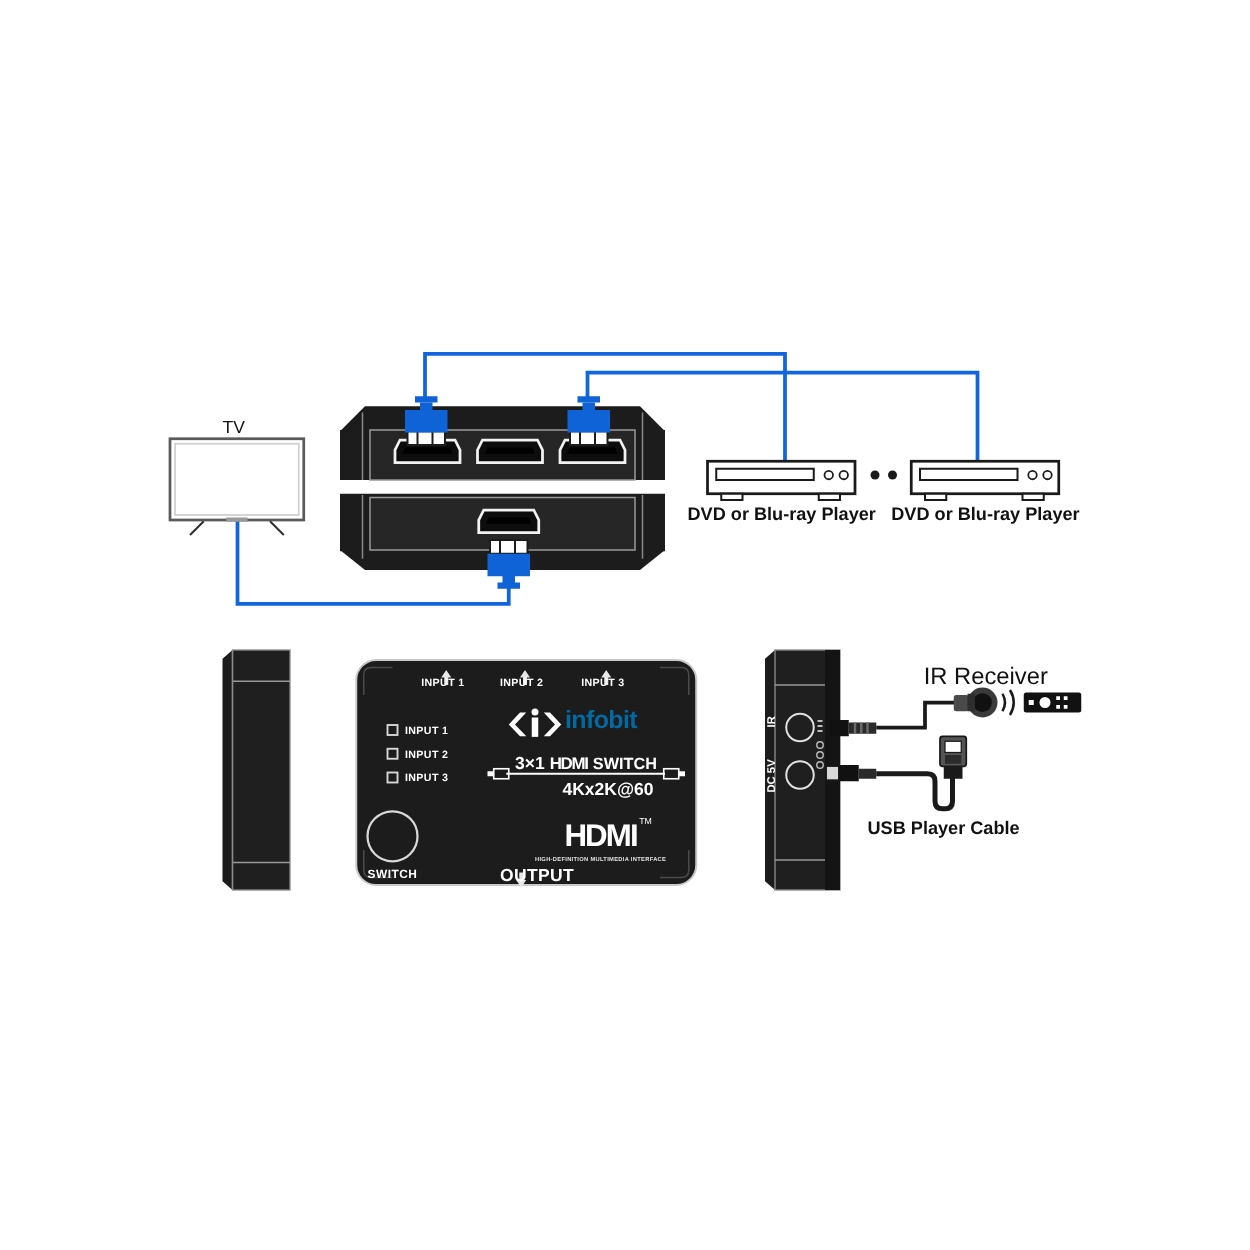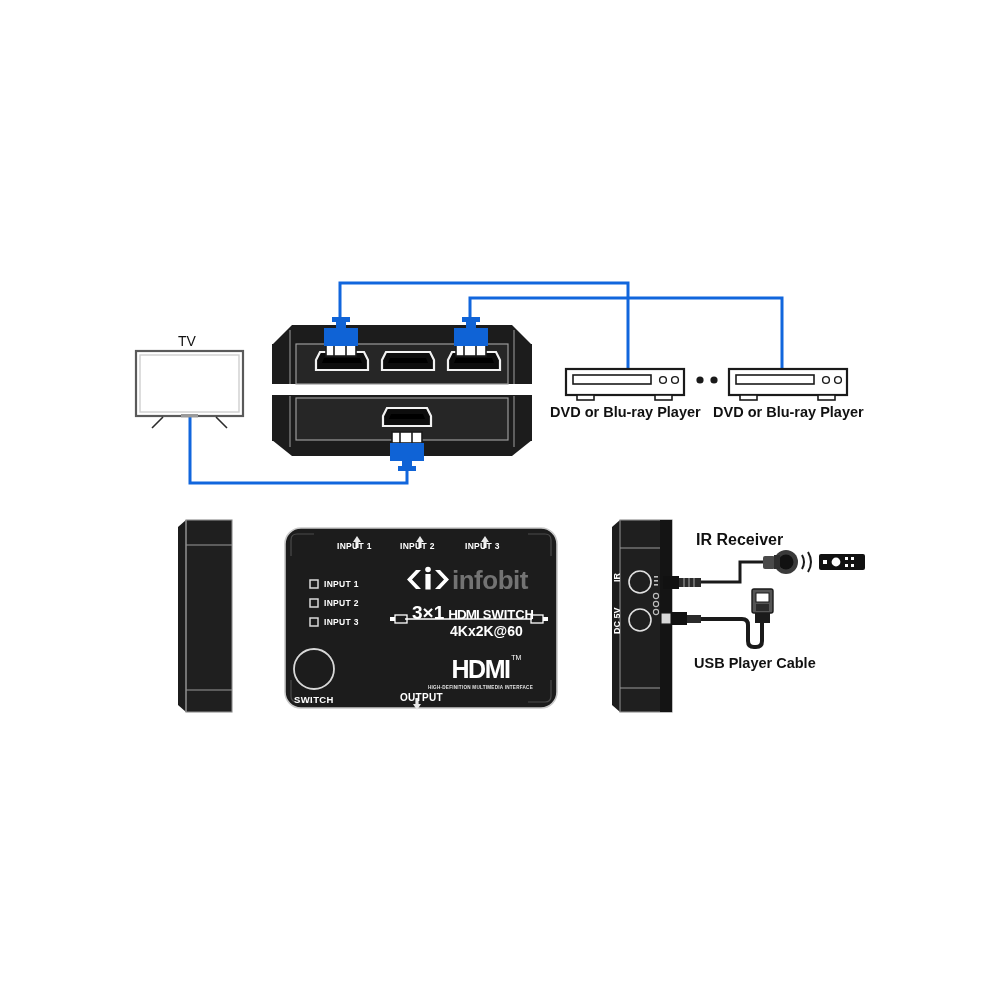--- a/index.html
+++ b/index.html
@@ -276,44 +276,44 @@
   <div class="lbl" style="left:713px; top:404px; font-size:14.5px; font-weight:bold;">DVD or Blu-ray Player</div>
 
   <div class="lbl" style="left:337px; top:541px; font-size:8.5px; font-weight:bold; color:#ffffff; letter-spacing:.3px;">INPUT 1</div>
   <div class="lbl" style="left:400px; top:541px; font-size:8.5px; font-weight:bold; color:#ffffff; letter-spacing:.3px;">INPUT 2</div>
   <div class="lbl" style="left:465px; top:541px; font-size:8.5px; font-weight:bold; color:#ffffff; letter-spacing:.3px;">INPUT 3</div>
 
   <div class="lbl" style="left:324px; top:579px; font-size:8.5px; font-weight:bold; color:#ffffff; letter-spacing:.3px;">INPUT 1</div>
   <div class="lbl" style="left:324px; top:598px; font-size:8.5px; font-weight:bold; color:#ffffff; letter-spacing:.3px;">INPUT 2</div>
   <div class="lbl" style="left:324px; top:617px; font-size:8.5px; font-weight:bold; color:#ffffff; letter-spacing:.3px;">INPUT 3</div>
 
-  <div class="lbl" style="left:452px; top:565px; font-size:26px; font-weight:bold; color:#737373; letter-spacing:-0.5px;">infobit</div>
+  <div class="lbl" style="left:452px; top:565px; font-size:20px; font-weight:bold; color:#0369a1; letter-spacing:-0.5px;">infobit</div>
 
   <div style="position:absolute; left:412px; top:602px; display:flex; align-items:baseline; gap:4px; color:#ffffff;">
-    <span style="font-size:19px; font-weight:bold;">3×1</span>
+    <span style="font-size:14px; font-weight:bold;">3×1</span>
     <span style="font-size:13.5px; font-weight:bold; letter-spacing:-1px;">HDMI</span>
     <span style="font-size:13px; font-weight:bold;">SWITCH</span>
   </div>
 
   <div class="lbl" style="left:432px; top:623px; font-size:14px; font-weight:bold; color:#ffffff;margin-left:18px;">4Kx2K@60</div>
 
   <div style="position:absolute; left:428px; top:655px; text-align:center;">
     <div style="position:relative; display:inline-block;">
       <span style="font-size:25px; font-weight:bold; color:#ffffff; letter-spacing:-1.5px;">HDMI</span>
       <span style="position:absolute; right:-12px; top:-1px; font-size:7px; color:#ffffff;">TM</span>
     </div>
     <div style="font-size:4.6px; font-weight:bold; color:#e2e2e2; letter-spacing:.25px; margin-top:1px;">HIGH-DEFINITION MULTIMEDIA INTERFACE</div>
   </div>
 
   <div class="lbl" style="left:294px; top:694px; font-size:9.5px; font-weight:bold; color:#ffffff; letter-spacing:.4px;">SWITCH</div>
 
-  <div class="lbl" style="left:400px; top:692px; font-size:10px; font-weight:bold; color:#ffffff; letter-spacing:.3px;">OUTPUT</div>
+  <div class="lbl" style="left:400px; top:692px; font-size:14px; font-weight:bold; color:#ffffff; letter-spacing:.3px;">OUTPUT</div>
 
   <div class="lbl" style="left:612px; top:582px; font-size:9px; font-weight:bold; color:#ffffff;
               transform:rotate(-90deg); transform-origin:left top;">IR</div>
   <div class="lbl" style="left:612px; top:634px; font-size:9px; font-weight:bold; color:#ffffff;
               transform:rotate(-90deg); transform-origin:left top;">DC 5V</div>
 
-  <div class="lbl" style="left:696px; top:531px; font-size:16px; font-weight:bold;">IR Receiver</div>
+  <div class="lbl" style="left:739px; top:531px; font-size:19px; font-weight:normal;">IR Receiver</div>
 
   <div class="lbl" style="left:694px; top:655px; font-size:14.5px; font-weight:bold;">USB Player Cable</div>
 
 </div>
 
 </body></html>

